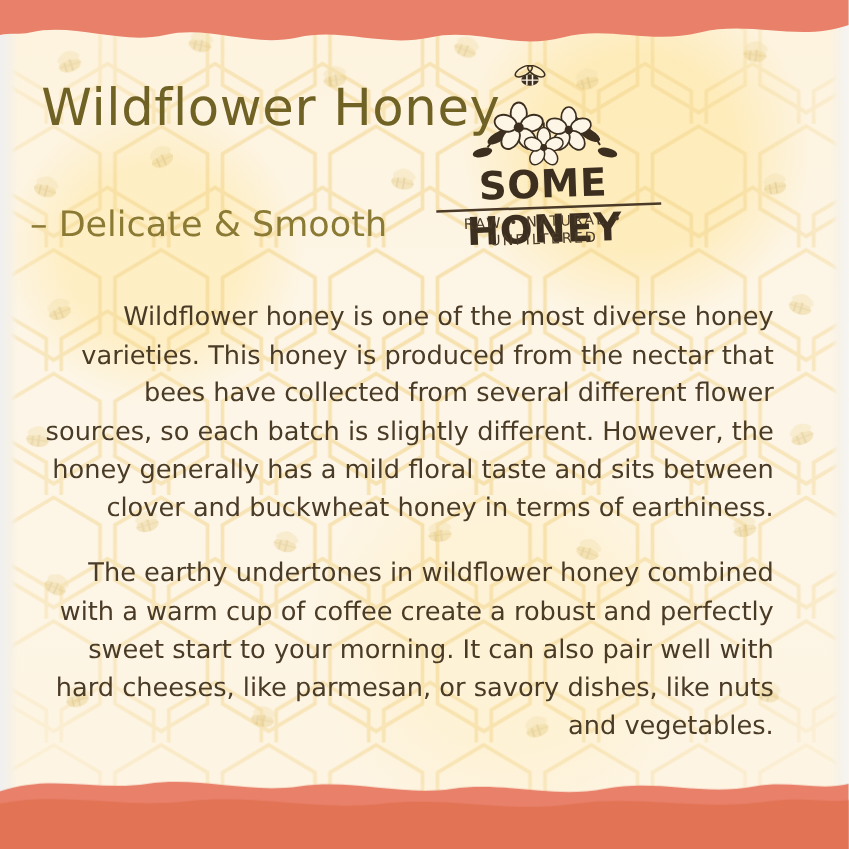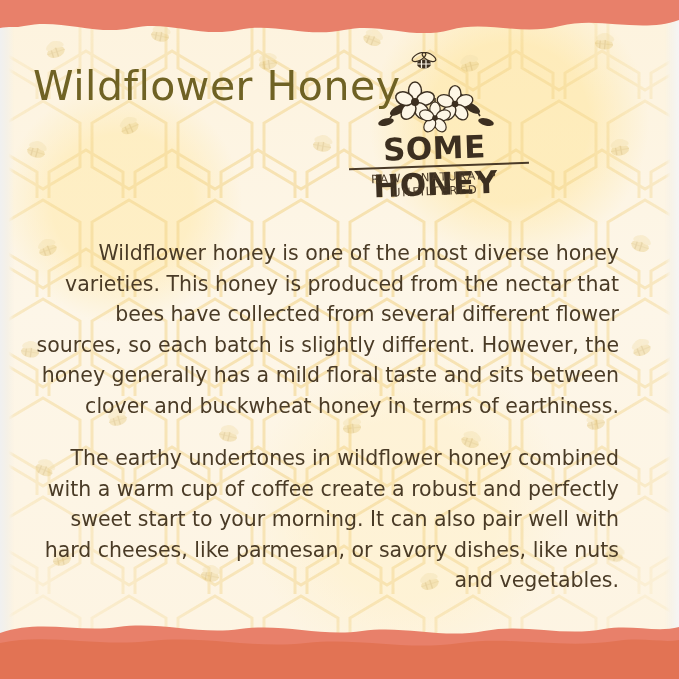--- a/index.html
+++ b/index.html
@@ -239,20 +239,21 @@
   </svg>
 
   <svg class="band-bottom" width="679" height="76" viewBox="0 0 679 76" xmlns="http://www.w3.org/2000/svg" aria-hidden="true">
     <path d="M0,30 C40,16 78,30 118,24 C160,18 198,32 240,26 C284,20 320,34 362,28 C404,22 442,36 484,28 C526,20 562,34 604,26 C632,21 656,30 679,24 V76 H0 Z" fill="#e8806a"></path>
     <path d="M0,40 C48,30 96,44 150,38 C206,32 250,46 306,40 C360,34 404,48 460,40 C514,33 560,46 616,38 C644,34 662,40 679,37 V76 H0 Z" fill="#e27354"></path>
   </svg>
 
   <div class="content">
 
     <div class="title">Wildflower Honey</div>
+    <div class="subtitle">– Delicate &amp; Smooth</div>
 
     <div class="logo">
       <svg class="logo-art" width="150" height="86" viewBox="0 0 150 86" xmlns="http://www.w3.org/2000/svg" aria-hidden="true">
 
         <g transform="translate(64,12)">
           <ellipse cx="0" cy="0" rx="7" ry="4.6" fill="#3c2f20"></ellipse>
           <path d="M-7 0 h14" stroke="#fdf6e6" stroke-width="1"></path>
           <path d="M-2.5 -4 q0 8 0 8" stroke="#fdf6e6" stroke-width="1.2" fill="none"></path>
           <path d="M2 -4.3 q0 8.6 0 8.6" stroke="#fdf6e6" stroke-width="1.2" fill="none"></path>
           <ellipse cx="-5" cy="-7" rx="7.5" ry="3.3" fill="none" stroke="#3c2f20" stroke-width="1.2" transform="rotate(-28 -5 -7)"></ellipse>

